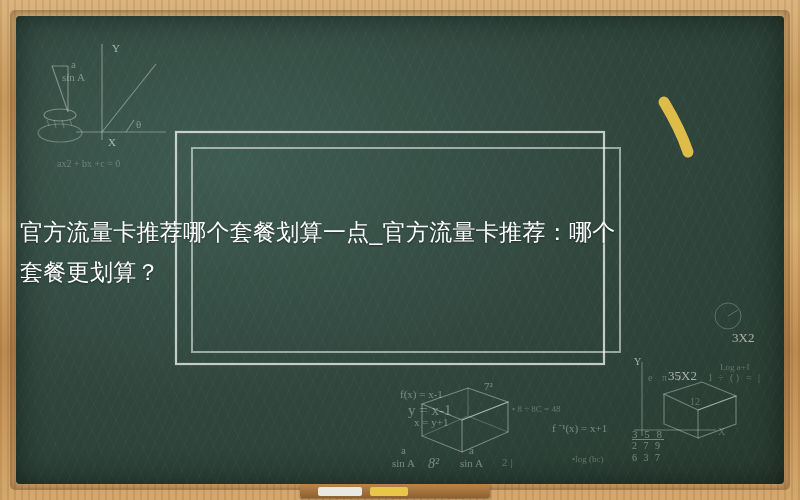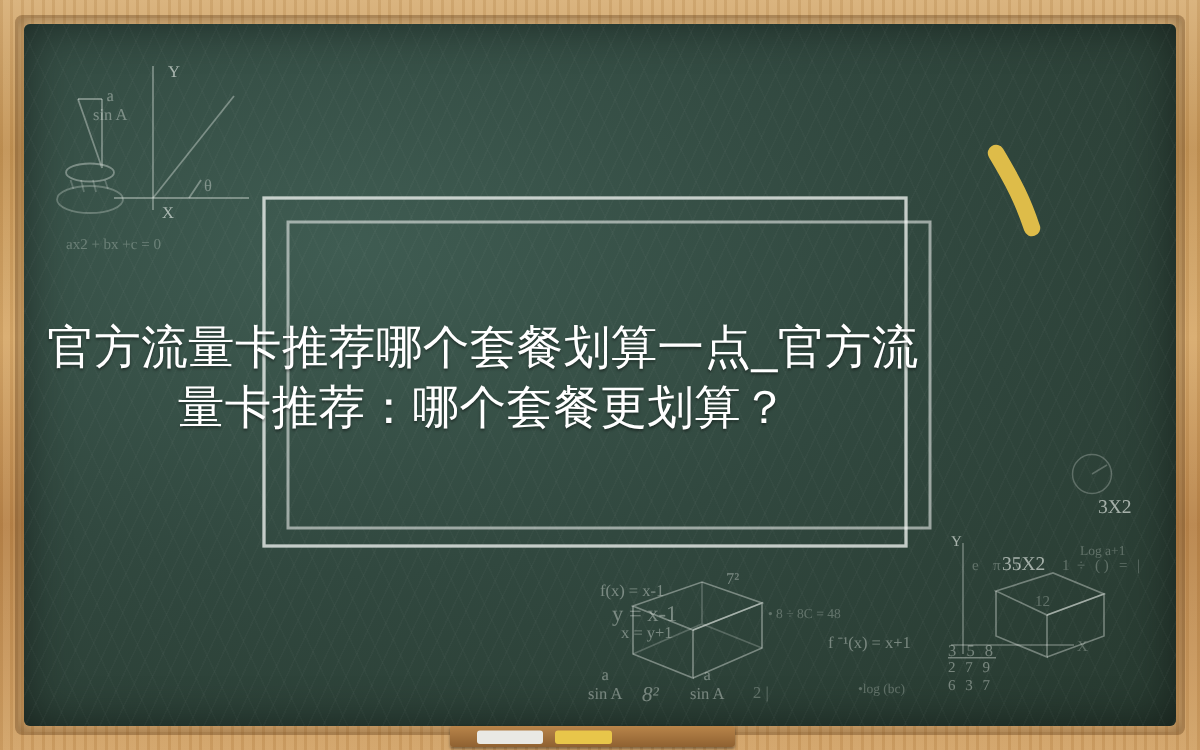--- a/index.html
+++ b/index.html
@@ -81,25 +81,24 @@
   
   .title-block {
     position: absolute;
     left: 0;
     top: 196px;
     width: 612px;
     padding: 0 4px;
     box-sizing: border-box;
     color: #ffffff;
     font-family: "Liberation Sans", sans-serif;
-    font-size: 31px;
+    font-size: 23px;
     line-height: 40px;
     letter-spacing: 0.3px;
     text-shadow: 0 1px 2px rgba(0,0,0,0.45);
-    text-align: center;
   }
 
   
   .tray {
     position: absolute;
     left: 300px;
     bottom: 2px;
     width: 190px;
     height: 14px;
     background: linear-gradient(180deg, #b9854a 0%, #8f6131 100%);
@@ -179,21 +178,21 @@
         <circle cx="712" cy="300" r="13"></circle>
         <path d="M712 300 L722 294"></path>
       </g>
     </svg>
 
     <div class="chalk chalk-strong" style="left:96px; top:26px; font-size:11px;">Y</div>
     <div class="chalk chalk-strong" style="left:92px; top:120px; font-size:11px;">X</div>
     <div class="chalk" style="left:120px; top:102px; font-size:11px;">θ</div>
     <div class="chalk" style="left:46px; top:42px; font-size:11px; line-height:13px; text-align:center;">a
 sin A</div>
-    <div class="chalk chalk-faint" style="left:28px; top:142px; font-size:10px;">ax2 + bx +c = 0</div>
+    <div class="chalk chalk-faint" style="left:41px; top:142px; font-size:10px;">ax2 + bx +c = 0</div>
 
     <div class="chalk" style="left:384px; top:372px; font-size:11px;">f(x) = x-1</div>
     <div class="chalk" style="left:392px; top:386px; font-size:15px;">y = x-1</div>
     <div class="chalk" style="left:398px; top:400px; font-size:11px;">x = y+1</div>
     <div class="chalk" style="left:468px; top:364px; font-size:11px;">7²</div>
     <div class="chalk chalk-faint" style="left:496px; top:388px; font-size:9px;">• 8 ÷ 8C = 48</div>
     <div class="chalk" style="left:376px; top:428px; font-size:11px; line-height:13px; text-align:center;">a
 sin A</div>
     <div class="chalk" style="left:412px; top:440px; font-size:14px;font-style:italic;">8²</div>
     <div class="chalk" style="left:444px; top:428px; font-size:11px; line-height:13px; text-align:center;">a

